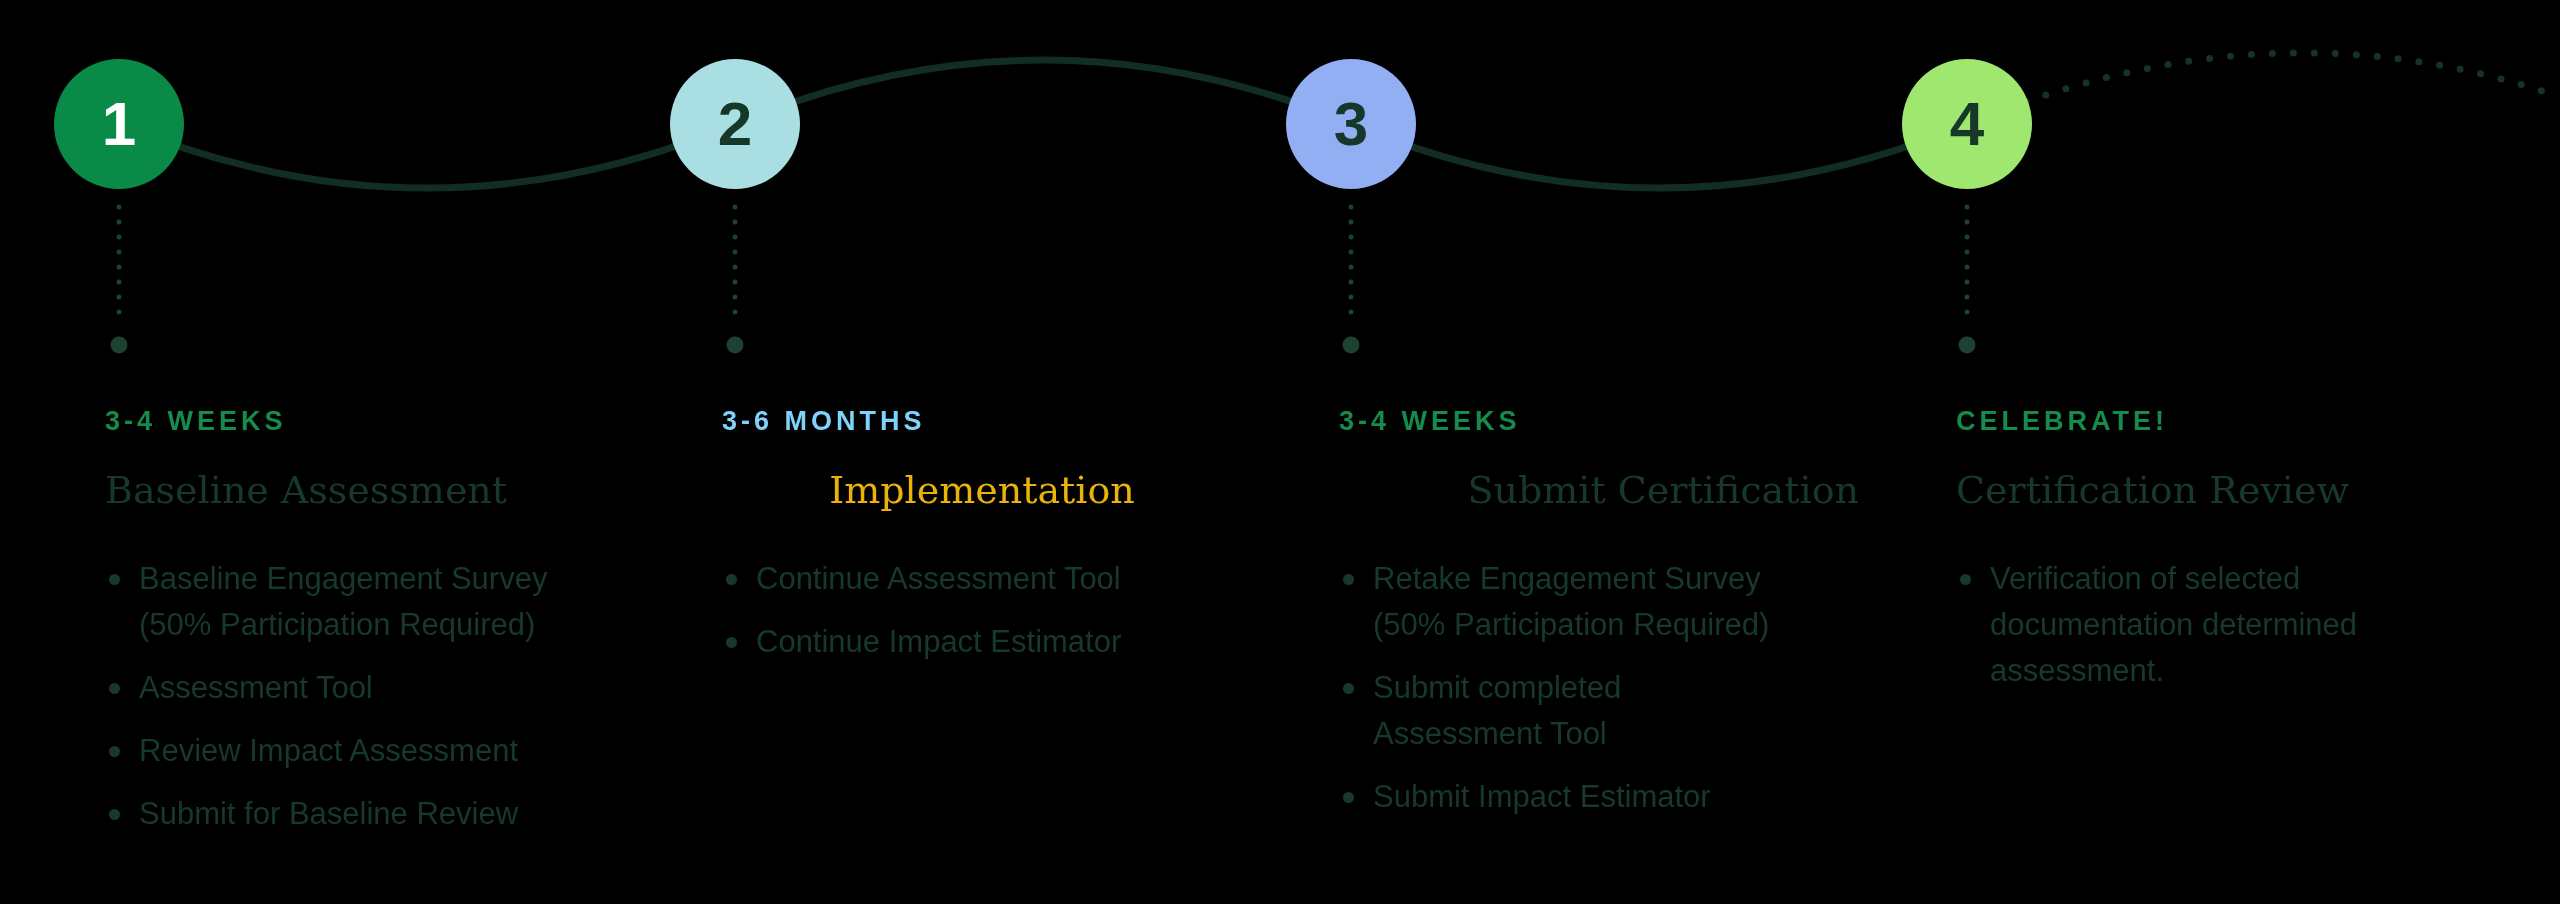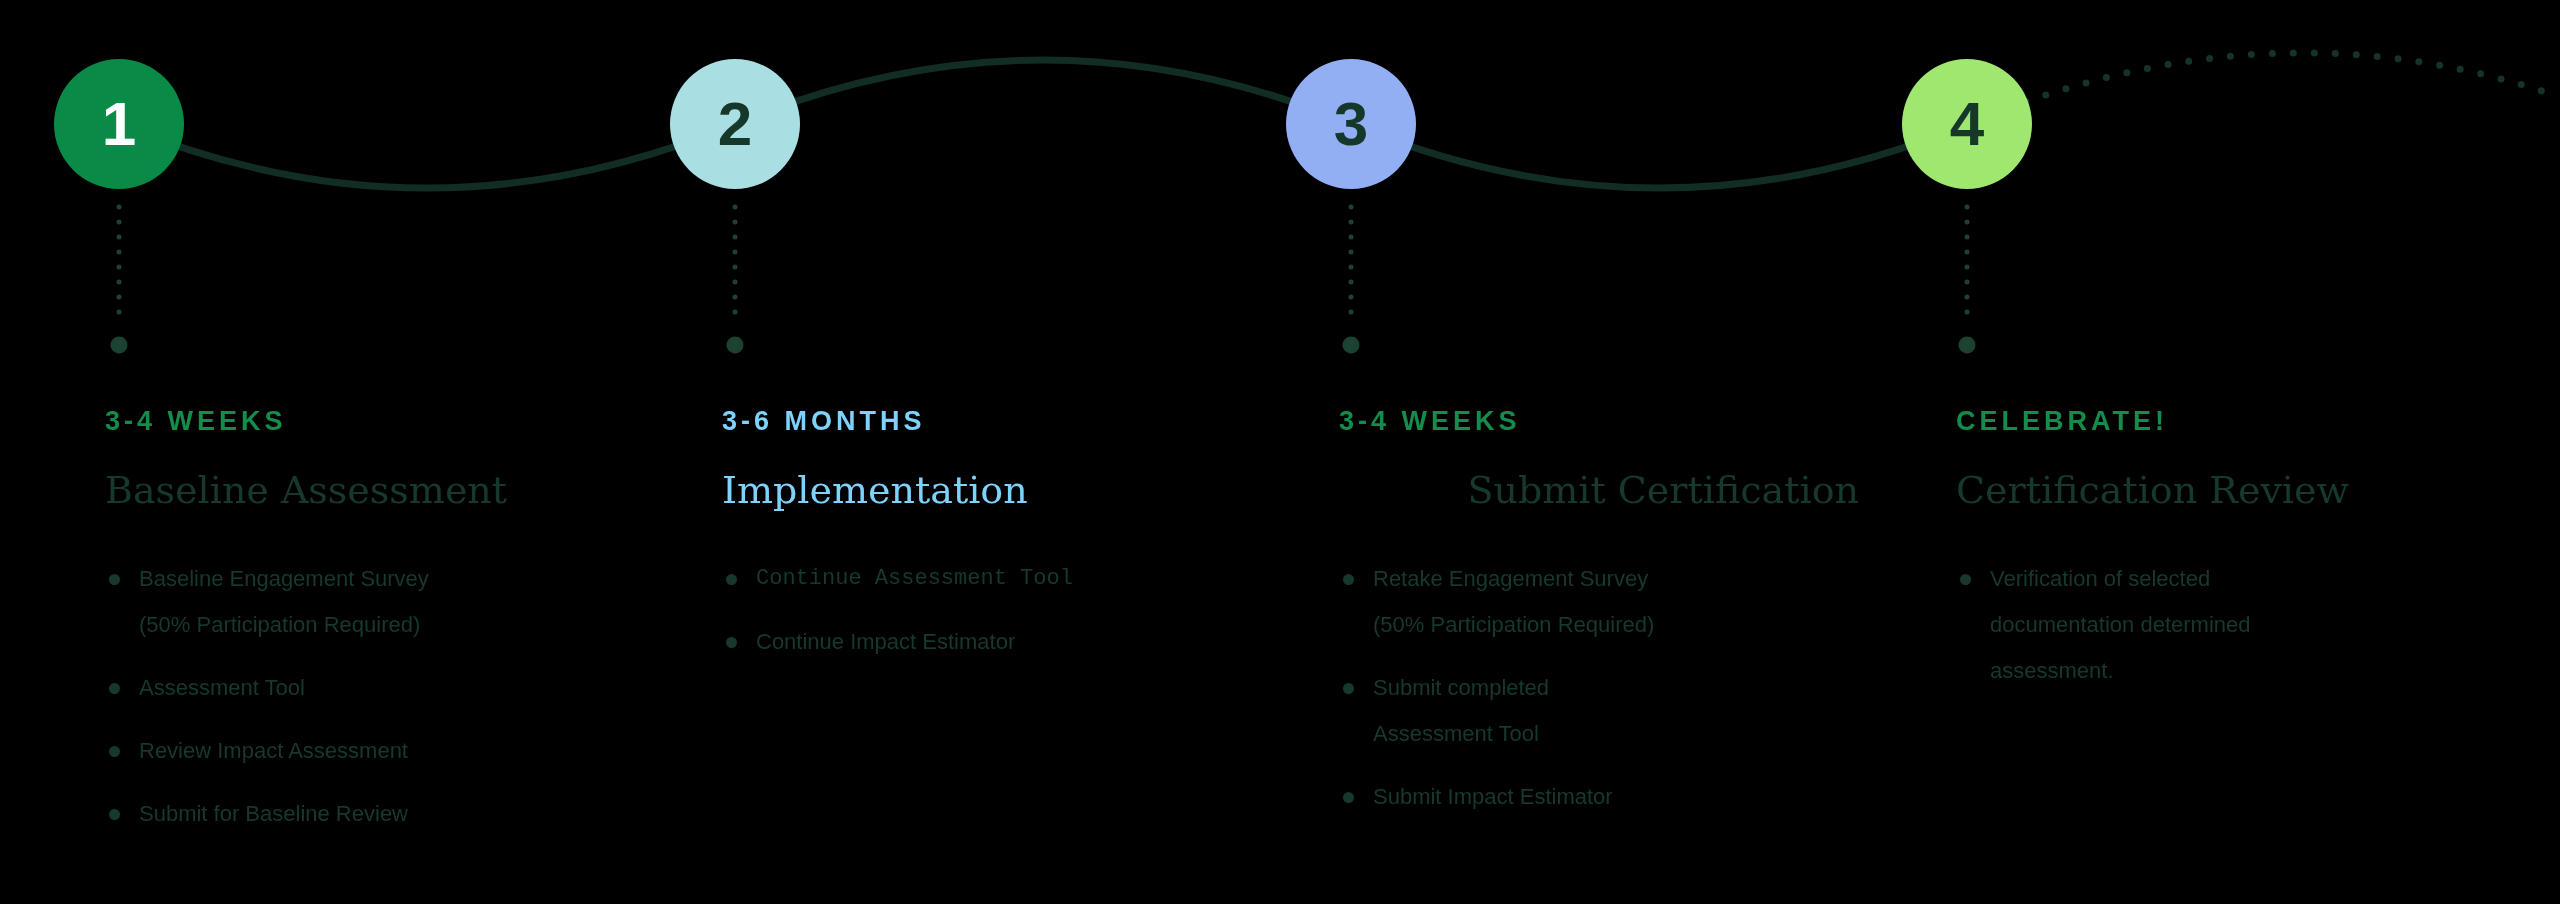--- a/index.html
+++ b/index.html
@@ -31,21 +31,21 @@
     margin:28px 0 0 0;
     font-family:"DejaVu Serif", serif;
     font-weight:normal;
     font-size:38px; line-height:52px;
   }
   .bullets { list-style:none; margin:40px 0 0 0; padding:0; }
   .bullets li {
     position:relative;
     padding-left:34px;
     margin:0 0 17px 0;
-    font-size:22px; line-height:46px;
+    font-size:31px; line-height:46px;
   }
   .bullet-dot {
     position:absolute; left:4px; top:18px;
     width:11px; height:11px; border-radius:50%;
     display:block;
   }
   .line { white-space:nowrap; }
 </style>
 </head>
 <body>
@@ -99,23 +99,23 @@
           </ul>
     </div>
   </div>
 
   <div class="step">
     <div class="circle" style="left: 670px; background: rgb(169, 222, 227);">
       <span class="num" style="color: rgb(21, 56, 43);">2</span>
     </div>
     <div class="column" style="left: 722px;">
       <div class="eyebrow" style="color: #7dd3fc;">3-6 MONTHS</div>
-      <h2 class="title" style="color: #7dd3fc;">Implementation</h2>
+      <h2 class="title" style="color: #eab308; text-align: center;">Implementation</h2>
       <ul class="bullets">
-            <li style="color: rgb(23, 57, 43); font-family: Liberation Mono, monospace;">
+            <li style="color: rgb(23, 57, 43);">
               <span class="bullet-dot" style="background: rgb(23, 57, 43);"></span>
               <div class="line">Continue Assessment Tool</div>
             </li>
             <li style="color: rgb(23, 57, 43);">
               <span class="bullet-dot" style="background: rgb(23, 57, 43);"></span>
               <div class="line">Continue Impact Estimator</div>
             </li>
           </ul>
     </div>
   </div>

